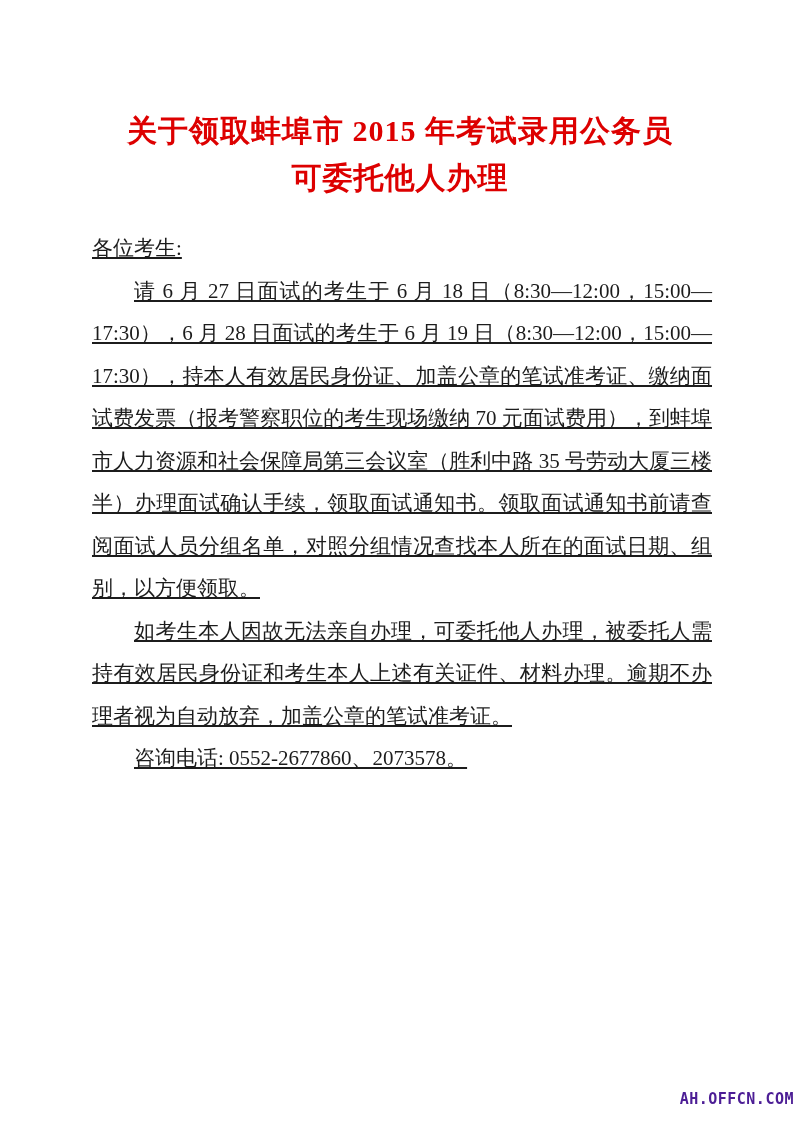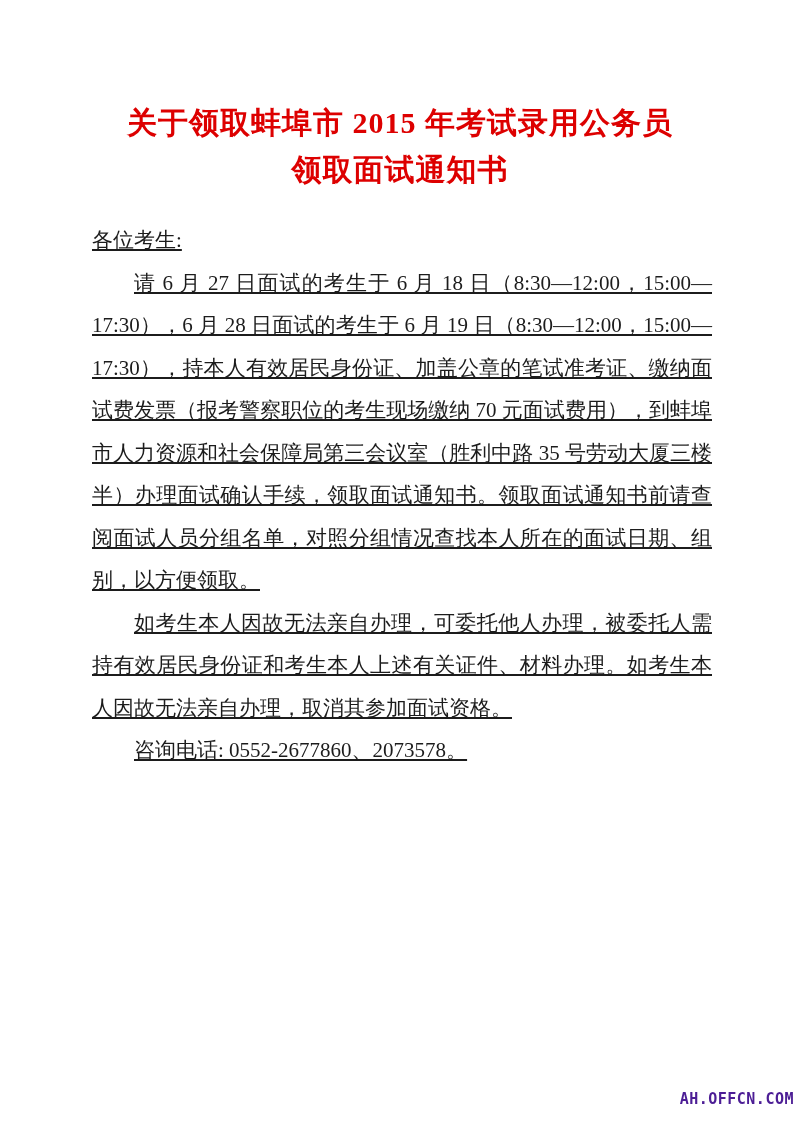--- a/index.html
+++ b/index.html
@@ -11,21 +11,21 @@
     position: relative;
     width: 800px;
     height: 1132px;
     margin: 0 auto;
     background: #ffffff;
     overflow: hidden;
     font-family: "Liberation Serif", "DejaVu Serif", serif;
     color: #1c1c1c;
   }
   .title {
-    margin: 4px;
+    margin: 12px;
     padding-top: 95px;
     text-align: center;
     color: #dd0000;
     font-size: 30px;
     font-weight: bold;
     line-height: 47px;
     letter-spacing: 1px;
   }
   .title-line { display: block; }
   .doc-body {
@@ -56,26 +56,26 @@
     letter-spacing: 0.5px;
   }
 </style>
 </head>
 <body>
 
 <div class="page">
 
   <h1 class="title">
     <span class="title-line">关于领取蚌埠市 2015 年考试录用公务员</span>
-    <span class="title-line">领取面试通知书</span>
+    <span class="title-line">可委托他人办理</span>
   </h1>
 
   <div class="doc-body">
     <p class="salutation">各位考生:</p>
     <p class="para">请 6 月 27 日面试的考生于 6 月 18 日（8:30—12:00，15:00—17:30），6 月 28 日面试的考生于 6 月 19 日（8:30—12:00，15:00—17:30），持本人有效居民身份证、加盖公章的笔试准考证、缴纳面试费发票（报考警察职位的考生现场缴纳 70 元面试费用），到蚌埠市人力资源和社会保障局第三会议室（胜利中路 35 号劳动大厦三楼半）办理面试确认手续，领取面试通知书。领取面试通知书前请查阅面试人员分组名单，对照分组情况查找本人所在的面试日期、组别，以方便领取。</p>
-    <p class="para">如考生本人因故无法亲自办理，可委托他人办理，被委托人需持有效居民身份证和考生本人上述有关证件、材料办理。如考生本人因故无法亲自办理，取消其参加面试资格。</p>
+    <p class="para">如考生本人因故无法亲自办理，可委托他人办理，被委托人需持有效居民身份证和考生本人上述有关证件、材料办理。逾期不办理者视为自动放弃，加盖公章的笔试准考证。</p>
     <p class="para">咨询电话: 0552-2677860、2073578。</p>
   </div>
 
 
   <div class="watermark">AH.OFFCN.COM</div>
 
 </div>
 
 </body></html>

